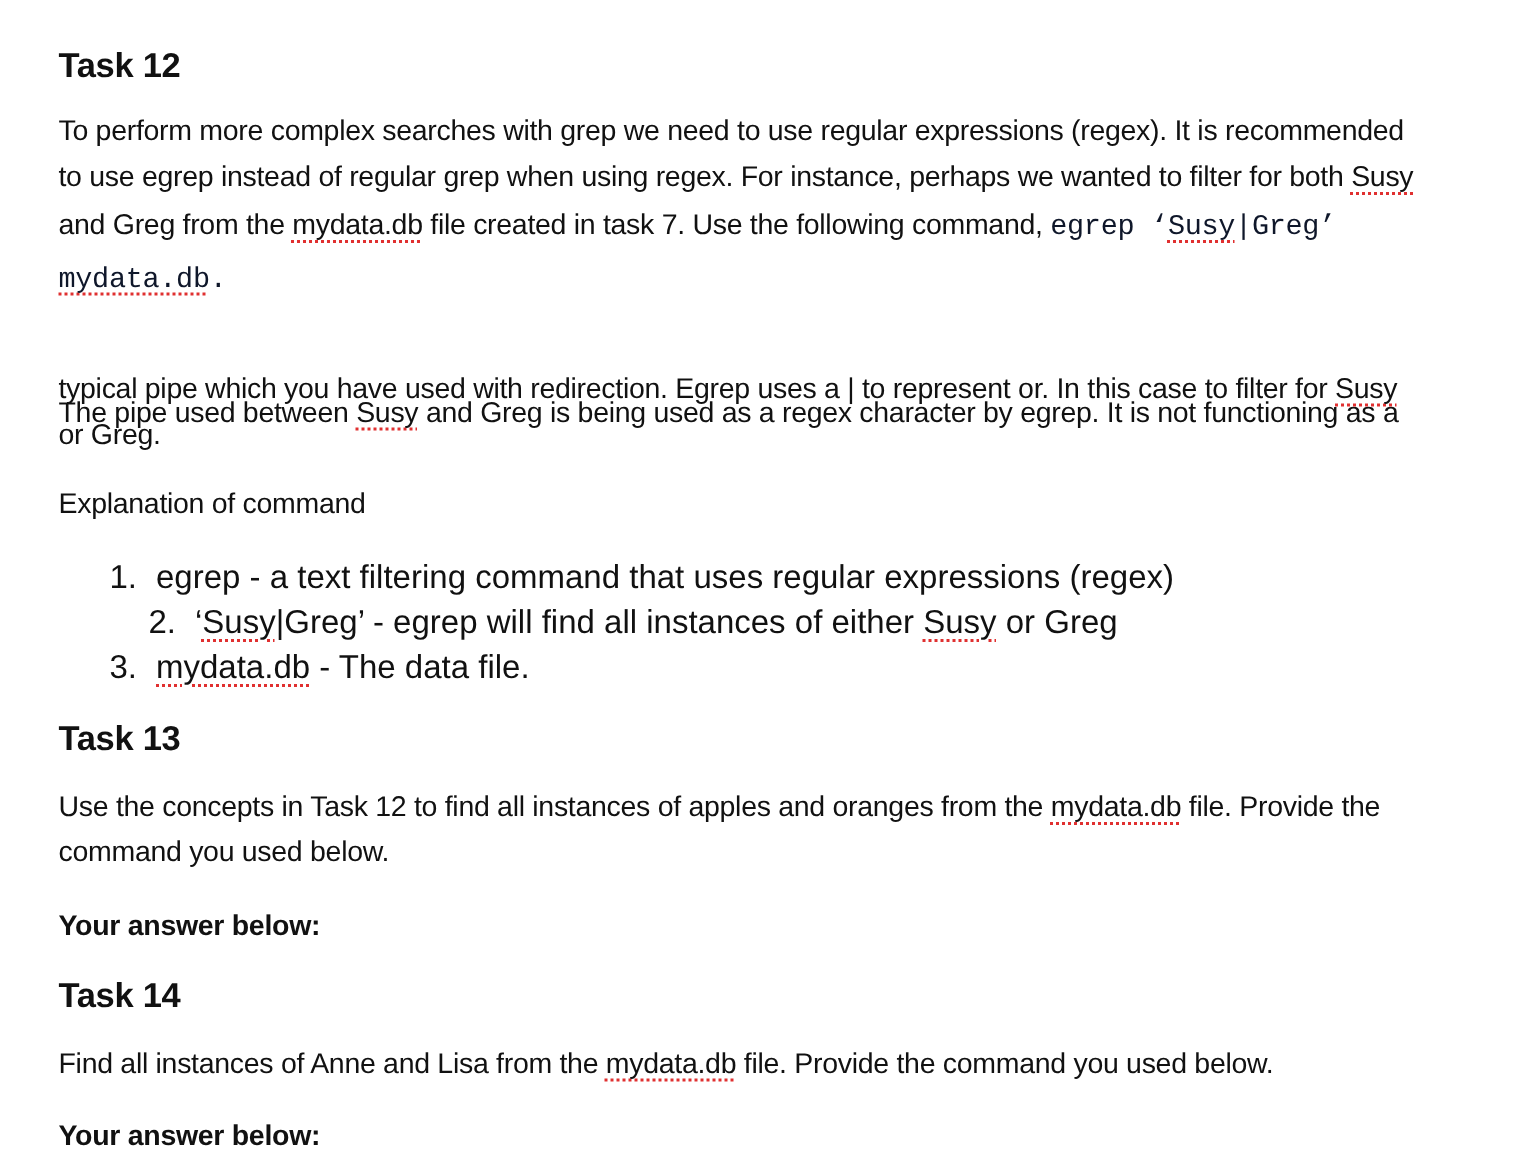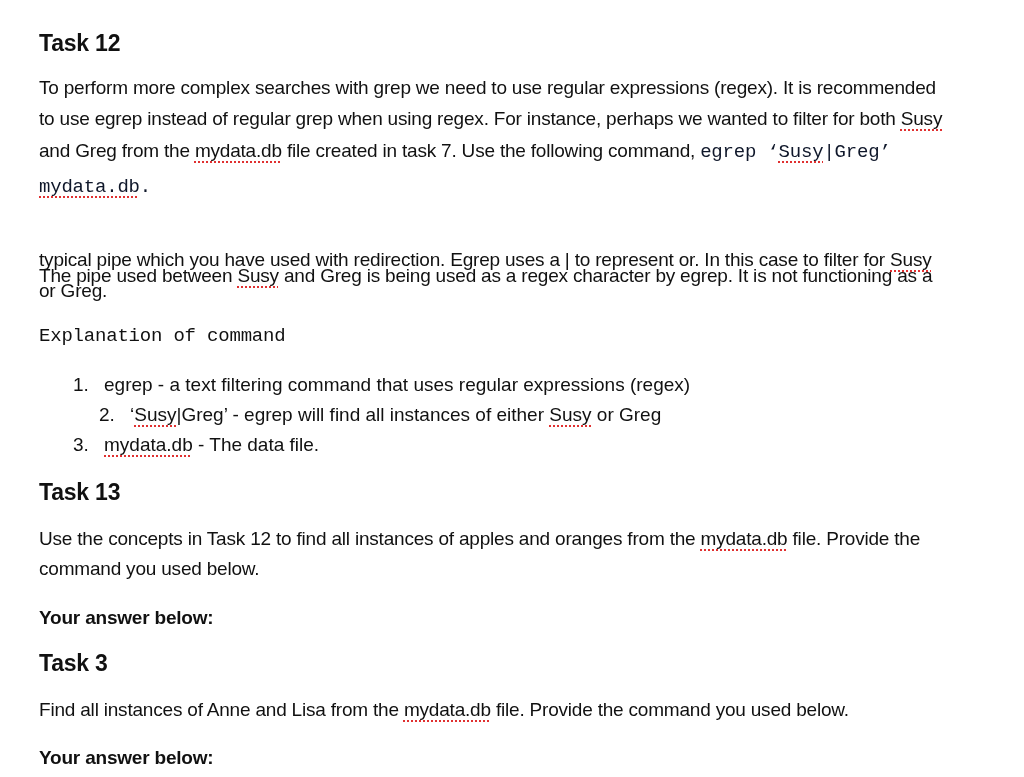--- a/index.html
+++ b/index.html
@@ -4,47 +4,47 @@
 <style>
   html, body { margin: 0; padding: 0; background: #ffffff; }
   body { width: 1024px; height: 777px; overflow: hidden; position: relative;
          font-family: "Liberation Sans", sans-serif; color: #111; }
   .doc { position: absolute; left: 39px; top: 0; width: 960px; }
   .p { position: absolute; left: 0; font-size: 19px; line-height: 31px; white-space: nowrap; letter-spacing: -0.2px; }
   .h { font-weight: bold; font-size: 23px; }
   .b { font-weight: bold; }
   .mono { font-family: "Liberation Mono", monospace; font-size: 19px; color: #0f172a; }
   .sp { text-decoration: underline dotted #e03030; text-decoration-thickness: 2px; text-underline-offset: 4px; }
-  .li { position: absolute; left: 34px; font-size: 19px; line-height: 30px; white-space: nowrap; }
+  .li { position: absolute; left: 34px; font-size: 22px; line-height: 30px; white-space: nowrap; }
   .num { display: inline-block; width: 31px; }
 </style>
 </head>
 <body>
 
 <div class="doc">
 
   <div class="p h" style="top:28px;">Task 12</div>
 
   <div class="p" style="top:72px;">To perform more complex searches with grep we need to use regular expressions (regex). It is recommended</div>
   <div class="p" style="top:103px;"><span>to use egrep instead of regular grep when using regex. For instance, perhaps we wanted to filter for both </span><span class="sp">Susy</span></div>
   <div class="p" style="top:135px;"><span>and Greg from the </span><span class="sp">mydata.db</span><span> file created in task 7. Use the following command, </span><span class="mono"><span>egrep ‘</span><span class="sp">Susy</span><span>|Greg’</span></span></div>
   <div class="p" style="top:170px;"><span class="mono sp">mydata.db</span><span class="mono">.</span></div>
 
   <div class="p" style="top:213px;margin-top:47px;"><span>The pipe used between </span><span class="sp">Susy</span><span> and Greg is being used as a regex character by egrep. It is not functioning as a</span></div>
   <div class="p" style="top:244px;"><span>typical pipe which you have used with redirection. Egrep uses a | to represent or. In this case to filter for </span><span class="sp">Susy</span></div>
   <div class="p" style="top:275px;">or Greg.</div>
 
-  <div class="p" style="top:321px;font-family:Liberation Mono, monospace;">Explanation of command</div>
+  <div class="p" style="top:321px;">Explanation of command</div>
 
   <div class="li" style="top:370px;"><span class="num">1.</span><span>egrep - a text filtering command that uses regular expressions (regex)</span></div>
   <div class="li" style="top:400px;margin-left:26px;"><span class="num">2.</span><span>‘</span><span class="sp">Susy</span><span>|Greg’ - egrep will find all instances of either </span><span class="sp">Susy</span><span> or Greg</span></div>
   <div class="li" style="top:430px;"><span class="num">3.</span><span class="sp">mydata.db</span><span> - The data file.</span></div>
 
   <div class="p h" style="top:477px;">Task 13</div>
   <div class="p" style="top:523px;"><span>Use the concepts in Task 12 to find all instances of apples and oranges from the </span><span class="sp">mydata.db</span><span> file. Provide the</span></div>
   <div class="p" style="top:553px;">command you used below.</div>
   <div class="p b" style="top:602px;">Your answer below:</div>
 
-  <div class="p h" style="top:648px;">Task 3</div>
+  <div class="p h" style="top:648px;">Task 14</div>
   <div class="p" style="top:694px;"><span>Find all instances of Anne and Lisa from the </span><span class="sp">mydata.db</span><span> file. Provide the command you used below.</span></div>
   <div class="p b" style="top:742px;">Your answer below:</div>
 
 </div>
 
 </body></html>

